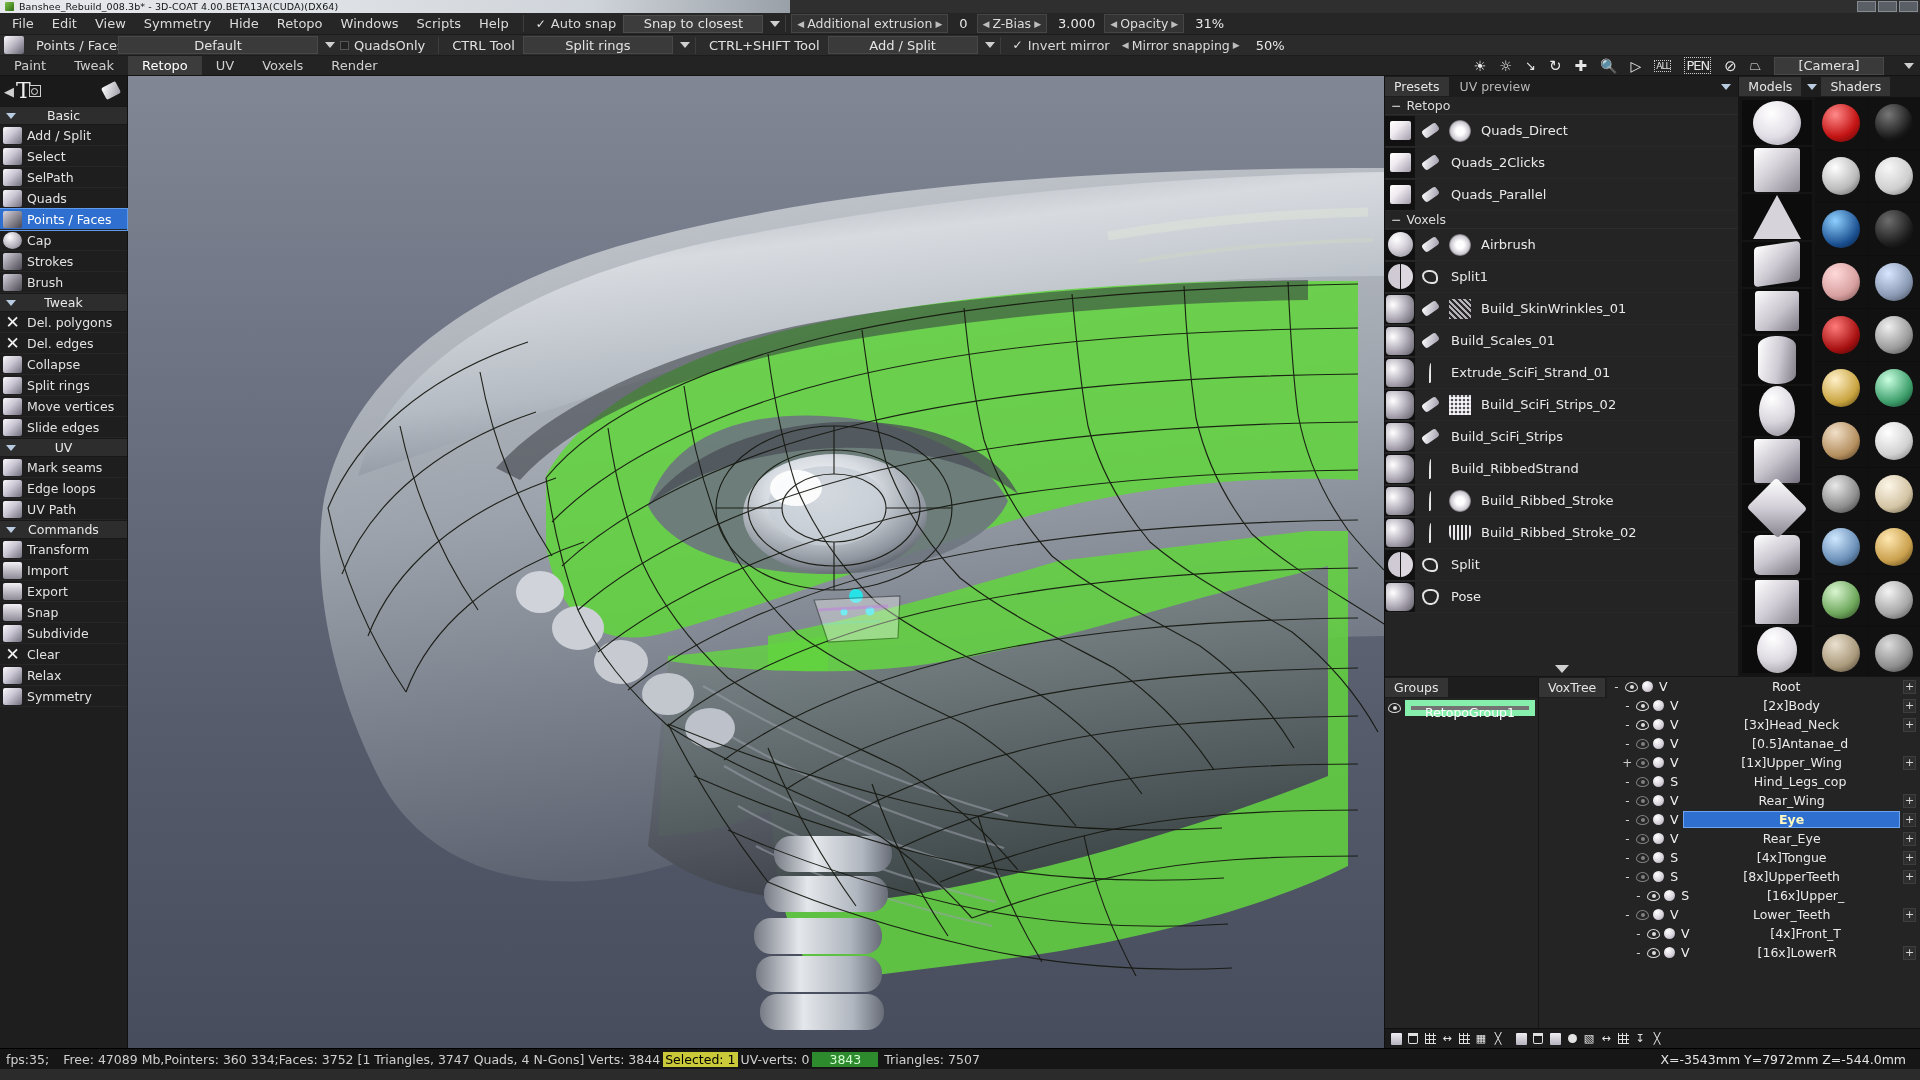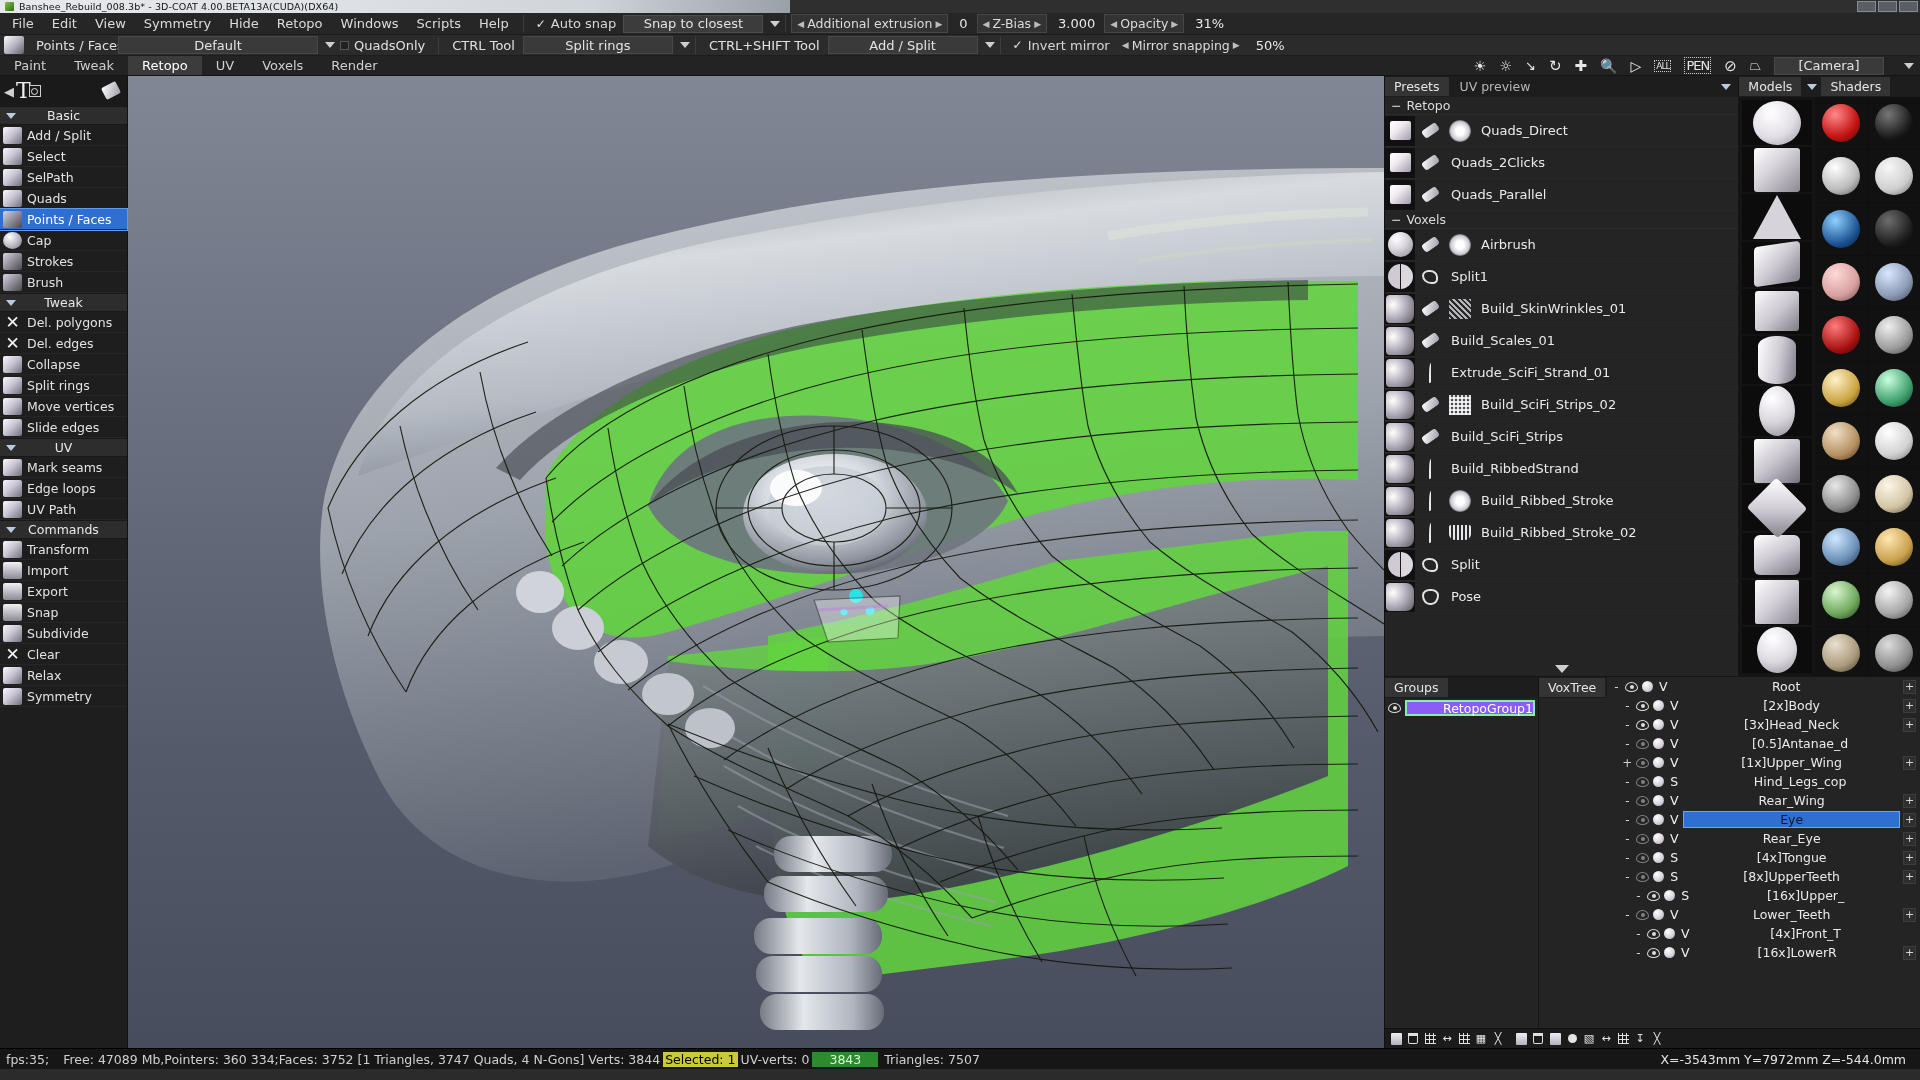--- a/index.html
+++ b/index.html
@@ -167,30 +167,30 @@
   #rp-bottom{ flex:1; display:flex; background:#242424; border-top:1px solid #151515;}
   #groups{ width:154px; background:#242424; border-right:1px solid #151515;
     display:flex; flex-direction:column;}
   #voxtree{ flex:1; display:flex; flex-direction:row; background:#242424;}
   .g-row{ height:19px; display:flex; align-items:center; gap:4px; padding:0 3px;}
   .eye{ width:13px;height:10px; border:1px solid #dcdcdc; border-radius:50% 50% 50% 50%/60% 60% 40% 40%;
     position:relative; flex:0 0 13px;}
   .eye::after{ content:''; position:absolute; left:4px; top:2.2px; width:4px;height:4px;
     border-radius:50%; background:#dcdcdc;}
   .eye.dim{ opacity:.5;}
-  .g-chip{ flex:1; background:#8b5cf6; color:#fff; font-size:12.5px; text-align:right;
-    border:2px solid #86efac; height:16px; line-height:14px;}
+  .g-chip{ flex:1; background:#737373; color:#fff; font-size:12.5px; text-align:center;
+    border:6px solid #86efac; height:16px; line-height:14px;}
   .vt-row{ height:19px; display:flex; align-items:center; font-size:12.5px; color:#eaeaea;
     gap:4px; padding-right:4px;}
   .vt-exp{ width:10px; text-align:center; color:#cfcfcf; font-size:12px; flex:0 0 10px;}
   .vt-ball{ width:11px;height:11px;border-radius:50%;
     background:radial-gradient(circle at 35% 30%, #fff, #d9d4dc 55%, #9b96a2); flex:0 0 11px;}
   .vt-type{ width:12px; text-align:center; font-size:12.5px; color:#f0f0f0; flex:0 0 12px;}
   .vt-name{ flex:1; text-align:center; white-space:nowrap; overflow:hidden;}
-  .vt-row.sel .vt-name{ background:#2f6fd0; color:#0f172a; outline:1px solid #6ea4ef;}
+  .vt-row.sel .vt-name{ background:#2f6fd0; color:#fef9c3; outline:1px solid #6ea4ef;font-weight:bold;}
   .vt-plus{ width:13px;height:14px; background:#2e2e2e; border:1px solid #3d3d3d;
     color:#d6d6d6; font-size:11px; line-height:12px; text-align:center; flex:0 0 13px;}
 
   
   #vt-toolbar{ height:20px; background:#1b1b1b; display:flex; align-items:center;
     gap:3px; padding:0 4px; border-top:1px solid #0f0f0f;}
   .vtb{ width:14px;height:14px; display:flex; align-items:center; justify-content:center;
     color:#e4e4e4; font-size:11px; }
   .vtb .pg{ width:11px;height:12px; background:linear-gradient(#f0edf2,#b5b1bd); border-radius:1px;}
   .vtb .bin{ width:10px;height:11px; border:1px solid #e0e0e0; border-top:3px solid #e0e0e0;

